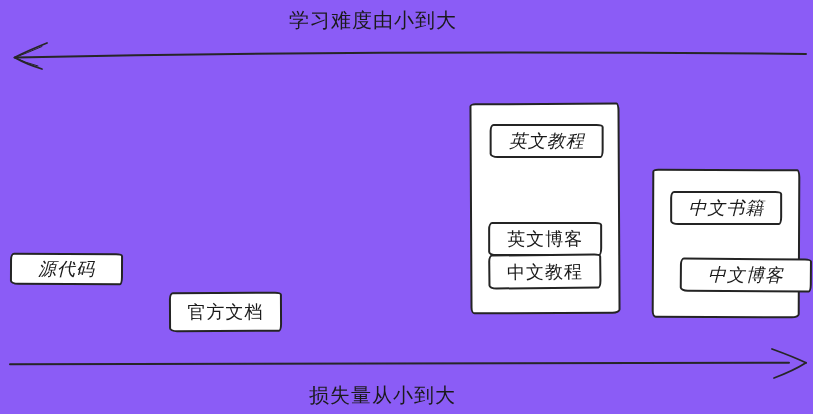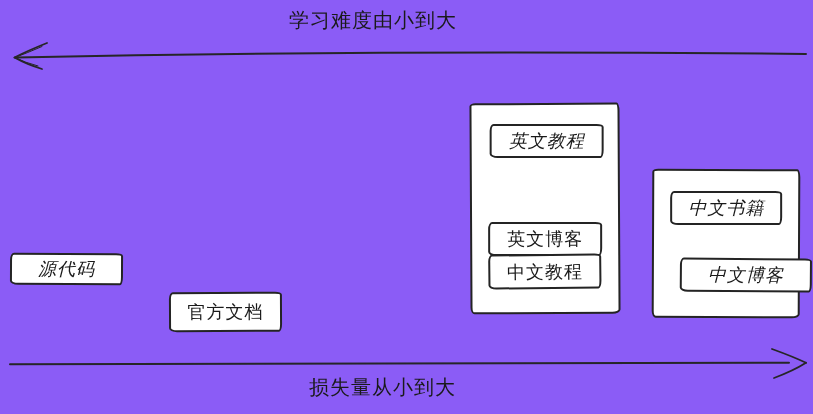--- a/index.html
+++ b/index.html
@@ -107,15 +107,15 @@
       <span class="box-label">中文博客</span>
     </div>
   </div>
 
   <svg class="arrow-svg" style="top:345px;" viewBox="0 0 813 40" aria-hidden="true">
     <path d="M 10 19.2 Q 400 18 789 17.8" stroke-width="2"></path>
     <path d="M 772 4 Q 794 12 806 17.8" stroke-width="1.8"></path>
     <path d="M 806 17.8 Q 793 26 774 33" stroke-width="1.8"></path>
   </svg>
 
-  <div class="axis-label" style="left:309px; top:374px;">损失量从小到大</div>
+  <div class="axis-label" style="left:309px; top:382px;">损失量从小到大</div>
 
 </div>
 
 </body></html>

